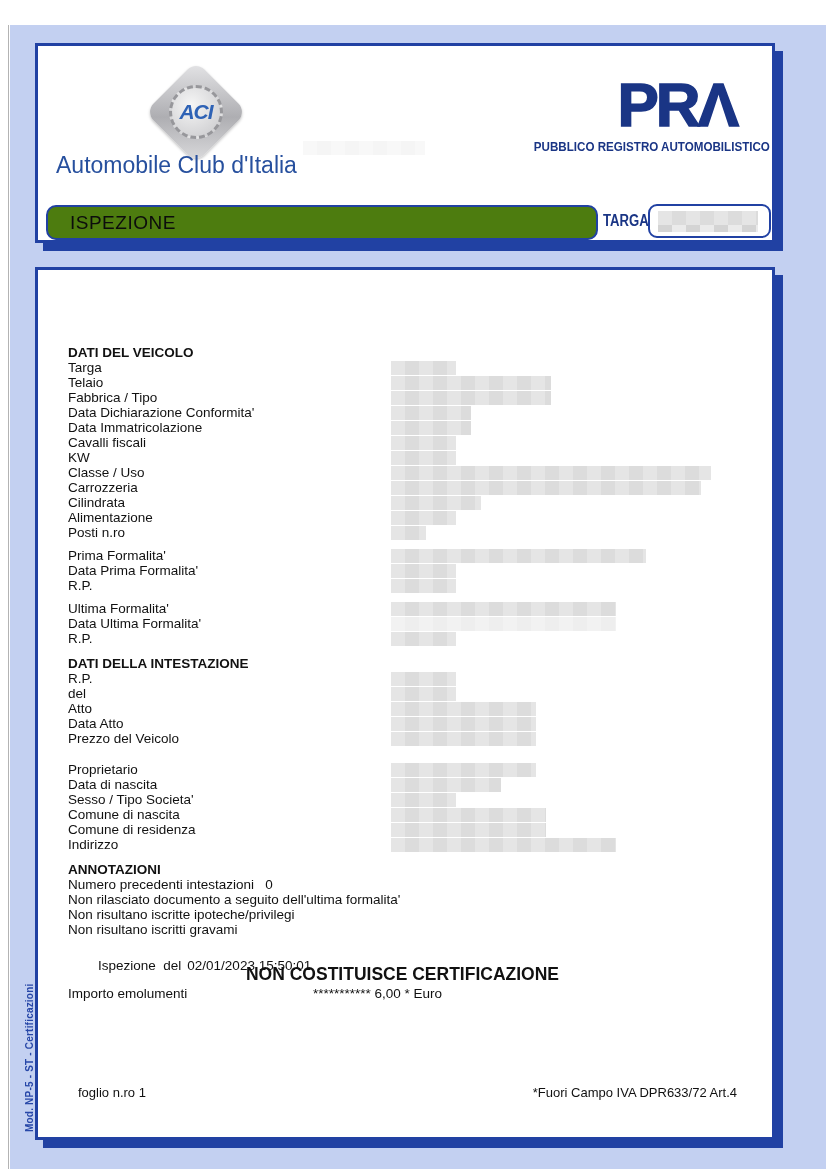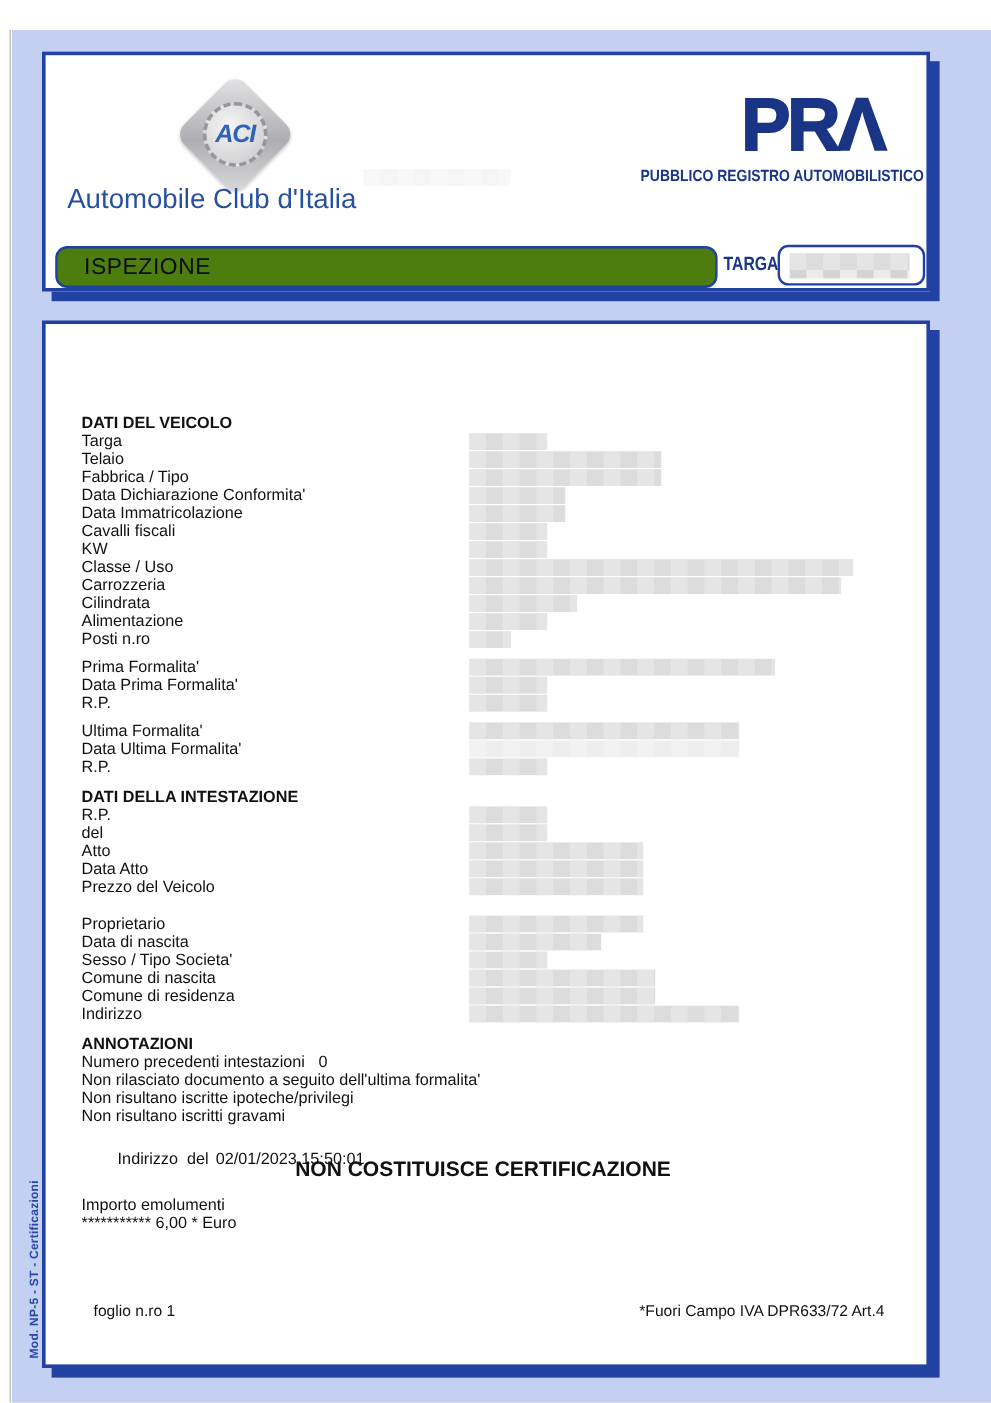--- a/index.html
+++ b/index.html
@@ -71,21 +71,21 @@
   .row .px{flex:none;height:14px;}
   .group-prima{margin-top:8px;}
   .group-ultima{margin-top:8px;}
   .sec-intestazione{margin-top:10px;}
   .group-owner{margin-top:16px;}
   .sec-anno{margin-top:10px;}
   .anno-line{white-space:pre;height:15px;}
   .ispez-line{margin-top:6px;height:15px;white-space:pre;}
   .ispez-line .dt{margin-left:6px;}
   .notice{margin-top:4px;text-align:center;font-weight:bold;font-size:17.5px;line-height:24px;}
-  .importo-row{margin-top:10px;display:flex;flex-direction:column;}
+  .importo-row{display:flex;}
   .importo-row .lbl2{width:245px;flex:none;}
   .footer-row{position:absolute;left:40px;right:35px;top:815px;display:flex;
     justify-content:space-between;font-size:13px;}
 
   
   .side-text{position:absolute;left:24px;top:1132px;transform:rotate(-90deg);
     transform-origin:0 0;font-size:10px;font-weight:bold;color:#2747a8;white-space:nowrap;
     letter-spacing:.2px;}
 </style>
 </head>
@@ -271,21 +271,21 @@
         <div>
 
         <div class="anno-line">Numero precedenti intestazioni   0</div>
             <div class="anno-line">Non rilasciato documento a seguito dell'ultima formalita'</div>
             <div class="anno-line">Non risultano iscritte ipoteche/privilegi</div>
             <div class="anno-line">Non risultano iscritti gravami</div>
           </div>
       </div>
 
       <div class="ispez-line">
-        <span>Indirizzo  del</span><span class="dt">02/01/2023 15:50:01</span>
+        <span>Ispezione  del</span><span class="dt">02/01/2023 15:50:01</span>
       </div>
 
       <div class="notice">NON COSTITUISCE CERTIFICAZIONE</div>
 
       <div class="importo-row">
         <span class="lbl2">Importo emolumenti</span>
         <span>*********** 6,00 * Euro</span>
       </div>
 
       <div class="footer-row">

